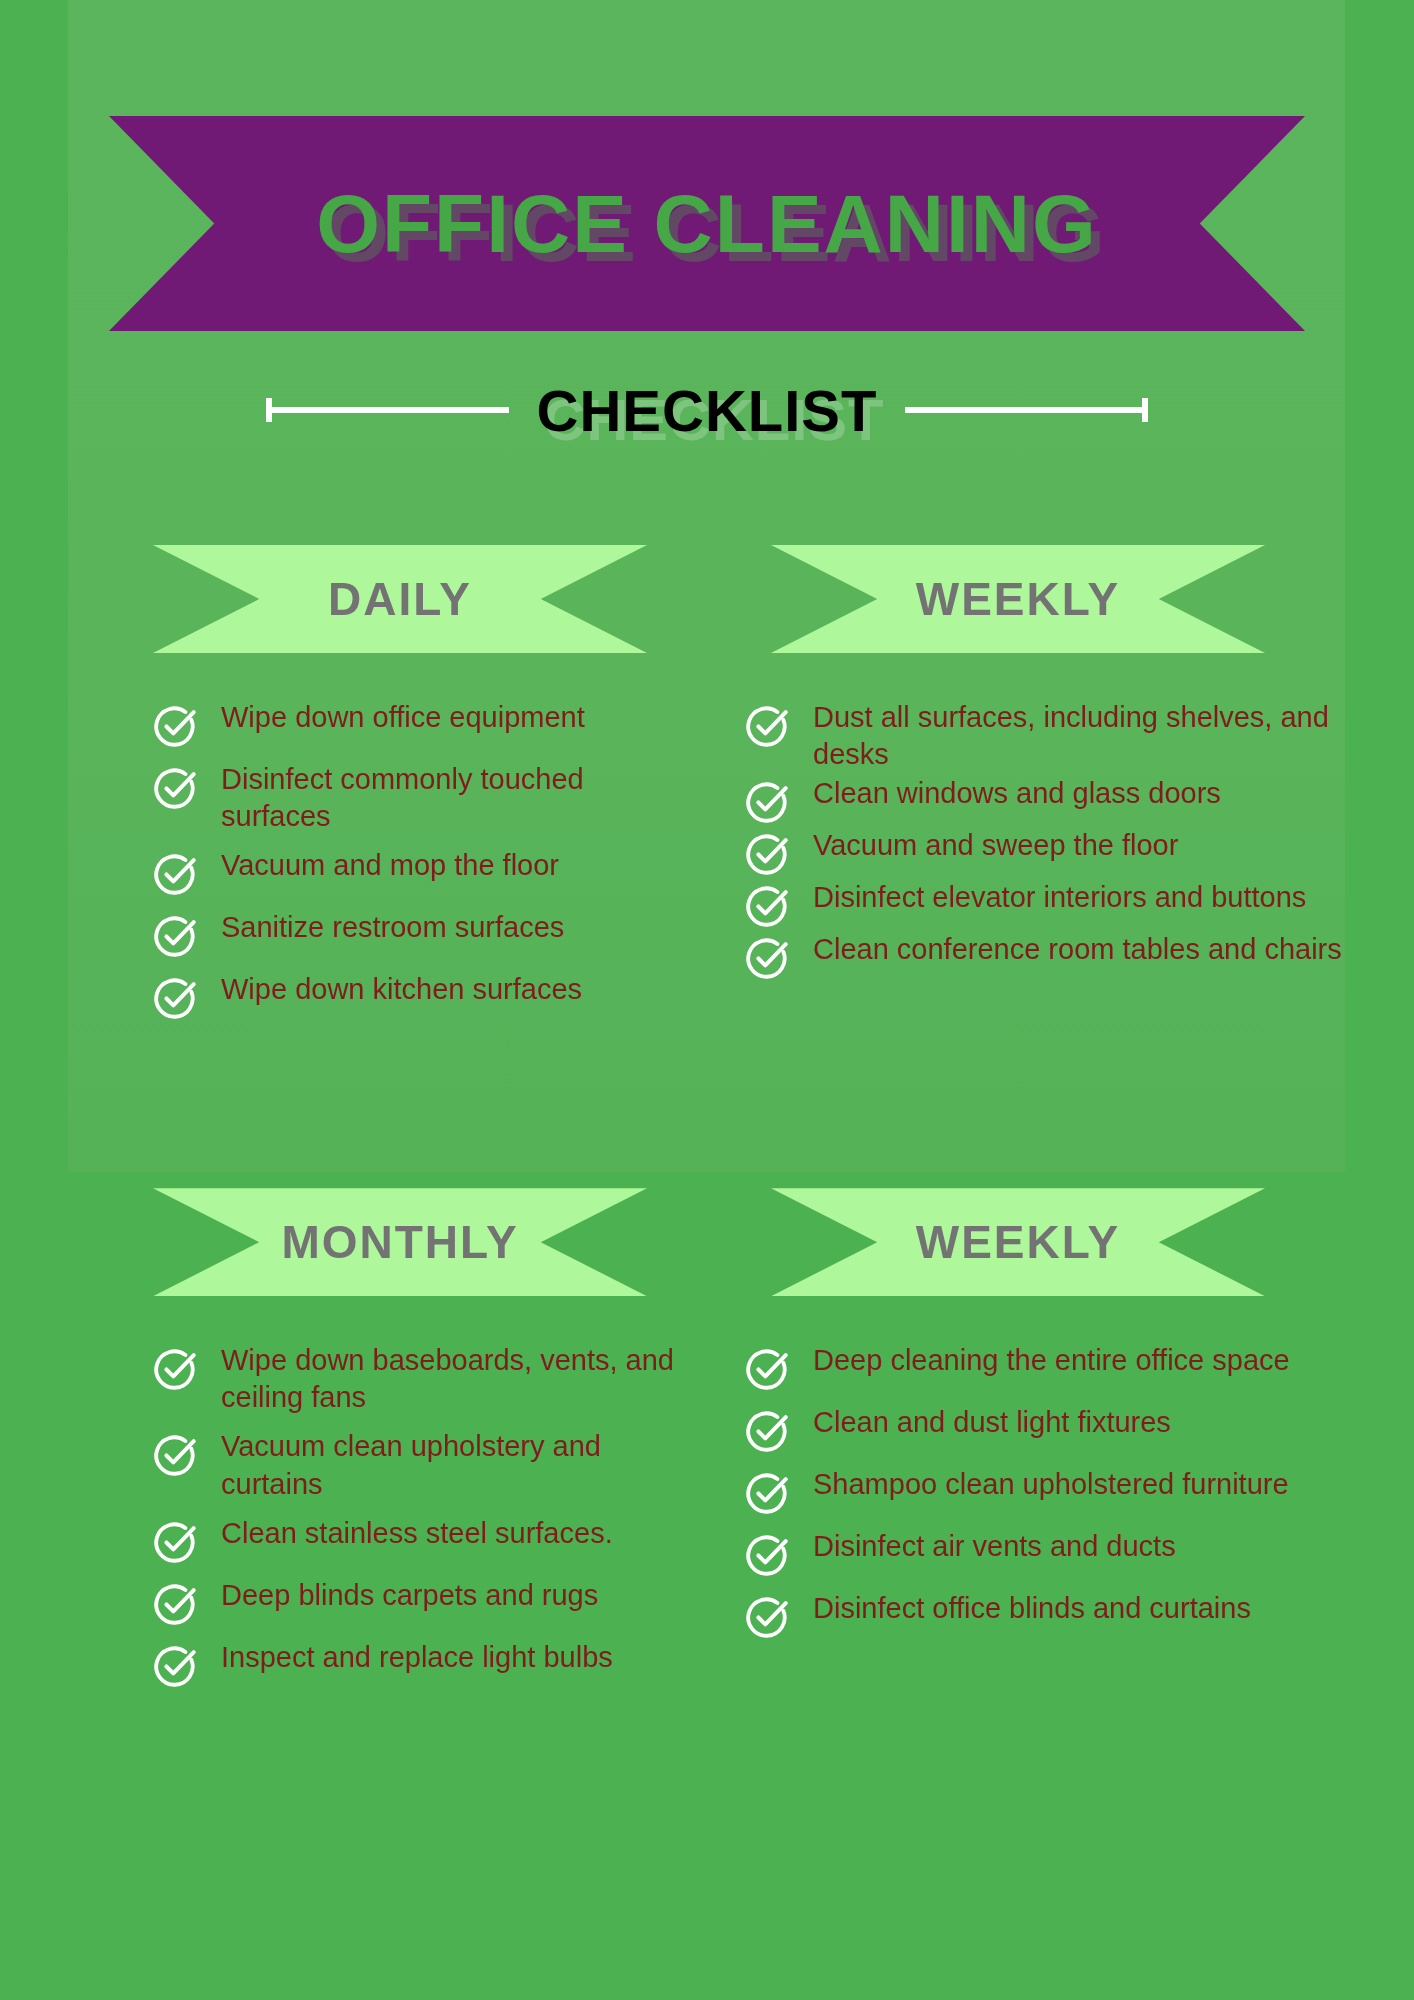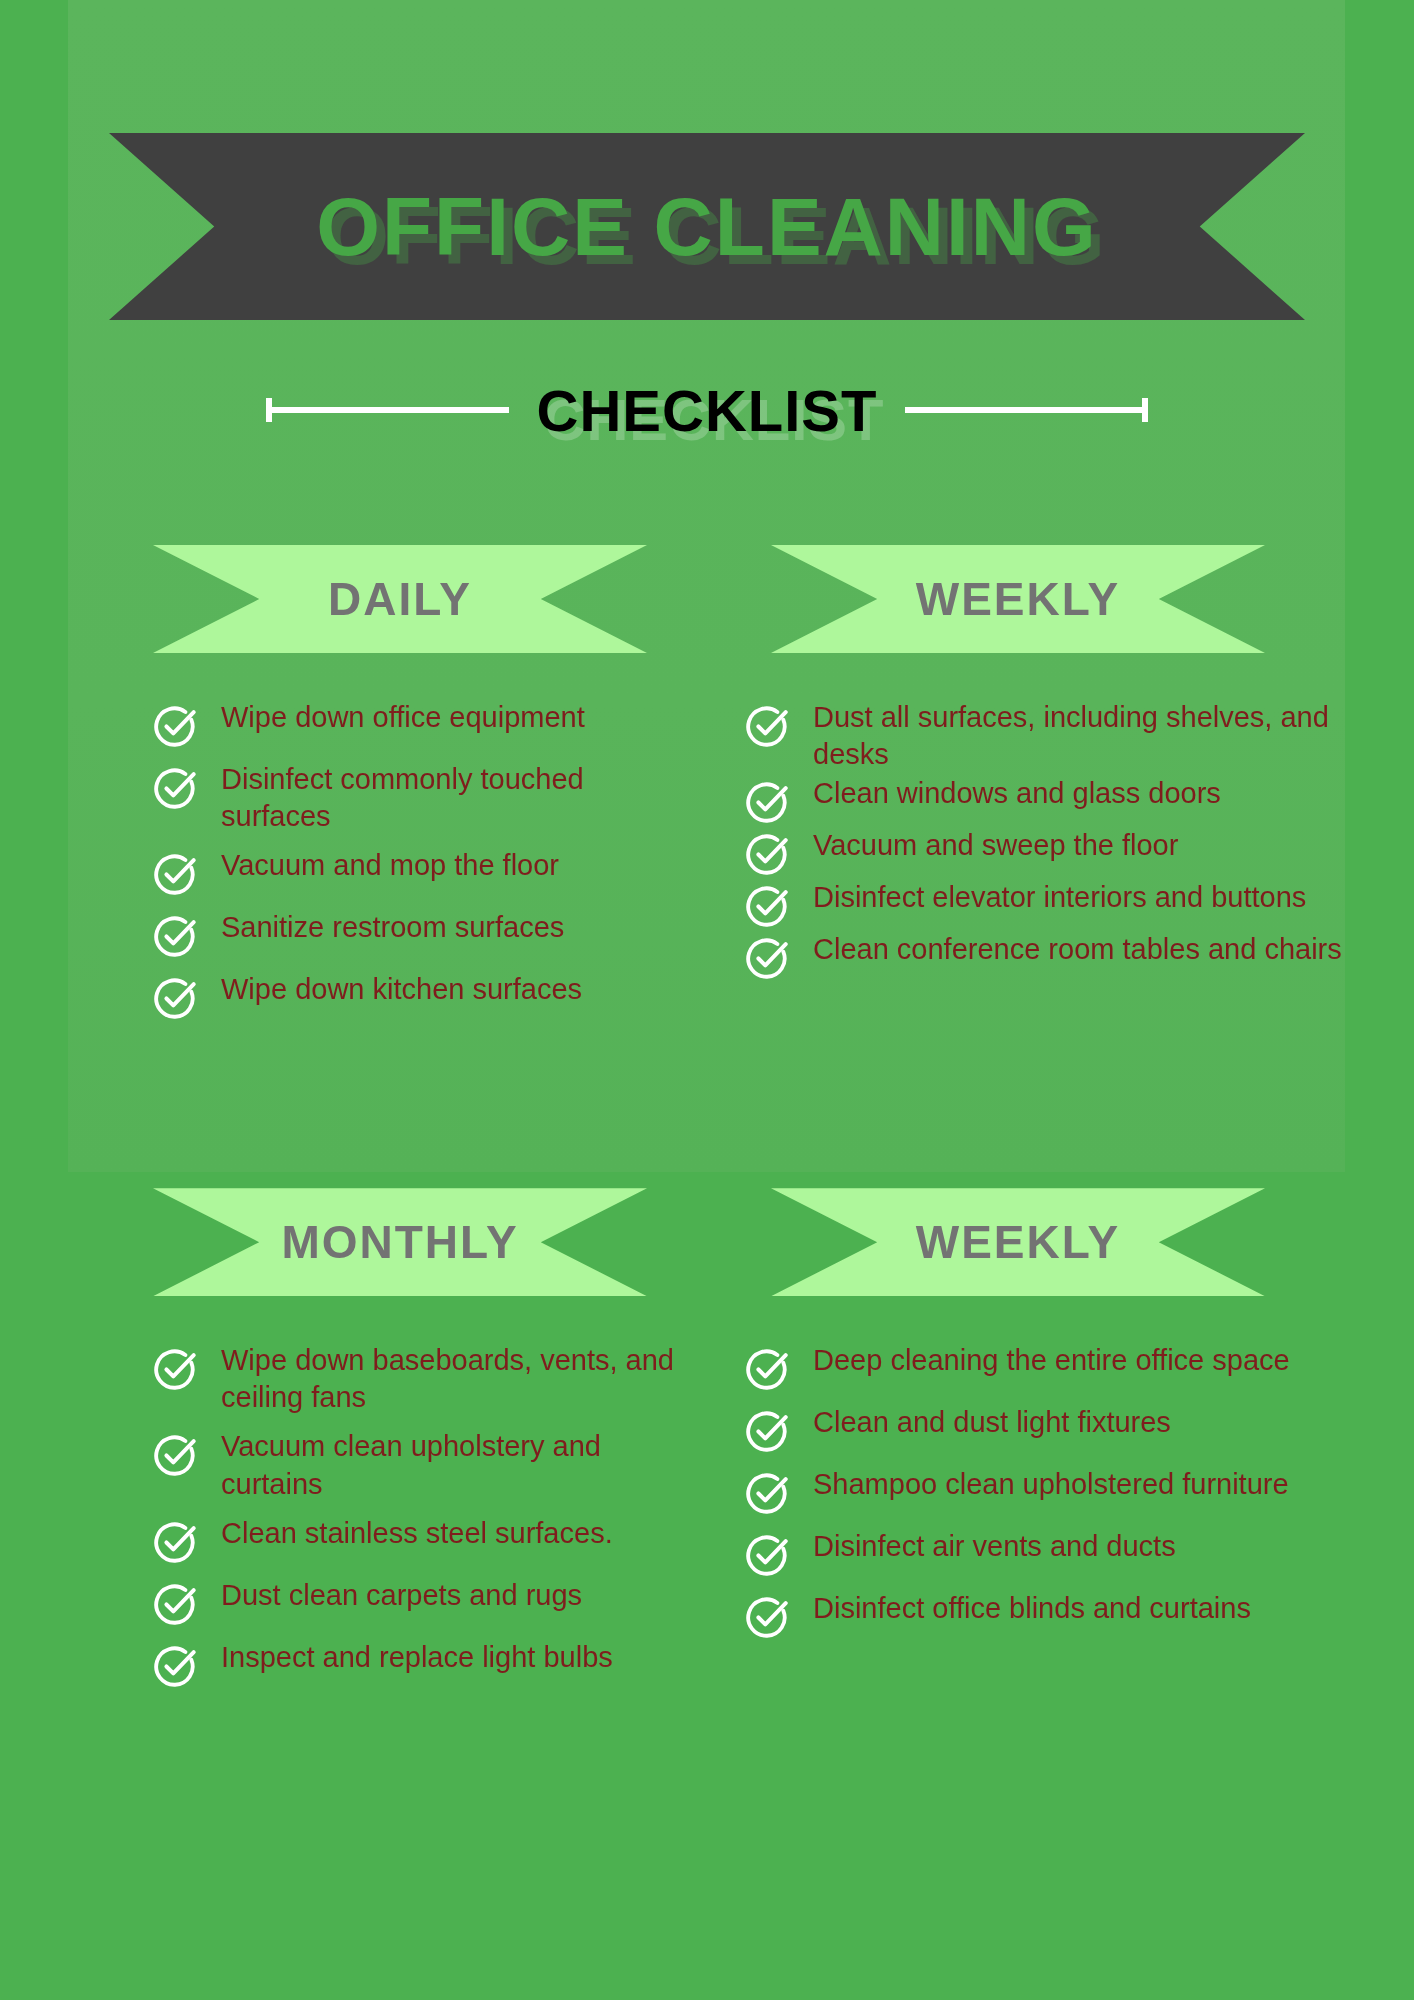--- a/index.html
+++ b/index.html
@@ -25,23 +25,23 @@
   }
 
   .page{
     position:absolute;
     inset:0;
   }
 
   
   .title-ribbon{
     position:absolute;
-    left:109px; top:133px;
-    width:1196px; height:187px;
-    background:#404040;
+    left:109px; top:116px;
+    width:1196px; height:215px;
+    background:#701a75;
     -webkit-clip-path:polygon(
        0 0, 100% 0,
        100% 0, 91.2% 50%, 100% 100%,
        100% 100%, 0 100%,
        8.8% 50%, 0 0);
     clip-path:polygon(
        0 0, 100% 0,
        91.2% 50%, 100% 100%,
        0 100%,
        8.8% 50%);
@@ -325,21 +325,21 @@
             </span>
             <span class="check-text">Clean stainless steel surfaces.</span>
           </li>
           <li class="check-item">
             <span class="check-icon">
               <svg viewBox="0 0 48 48" aria-hidden="true">
                 <path d="M40 17.5a19 19 0 1 1-6.2-8.1" fill="none" stroke="#ffffff" stroke-width="4" stroke-linecap="round"></path>
                 <path d="M14 24.5l7.2 7.2L42.5 9.5" fill="none" stroke="#ffffff" stroke-width="4.2" stroke-linecap="round" stroke-linejoin="round"></path>
               </svg>
             </span>
-            <span class="check-text">Dust clean carpets and rugs</span>
+            <span class="check-text">Deep blinds carpets and rugs</span>
           </li>
           <li class="check-item">
             <span class="check-icon">
               <svg viewBox="0 0 48 48" aria-hidden="true">
                 <path d="M40 17.5a19 19 0 1 1-6.2-8.1" fill="none" stroke="#ffffff" stroke-width="4" stroke-linecap="round"></path>
                 <path d="M14 24.5l7.2 7.2L42.5 9.5" fill="none" stroke="#ffffff" stroke-width="4.2" stroke-linecap="round" stroke-linejoin="round"></path>
               </svg>
             </span>
             <span class="check-text">Inspect and replace light bulbs</span>
           </li>

